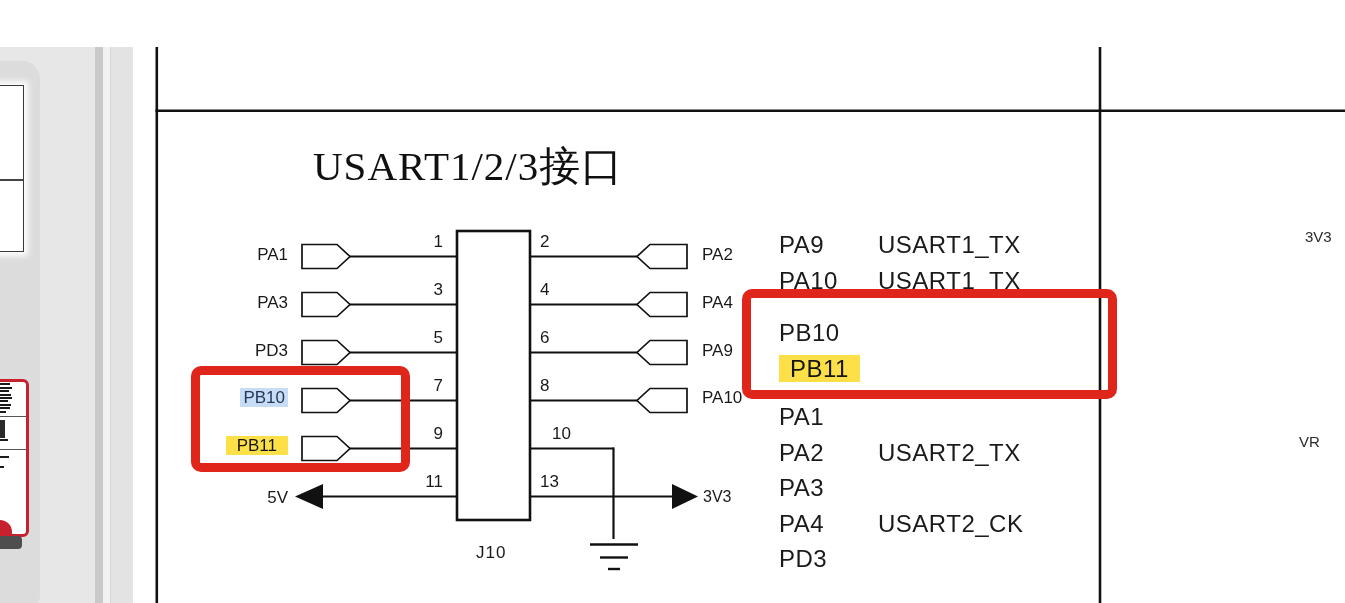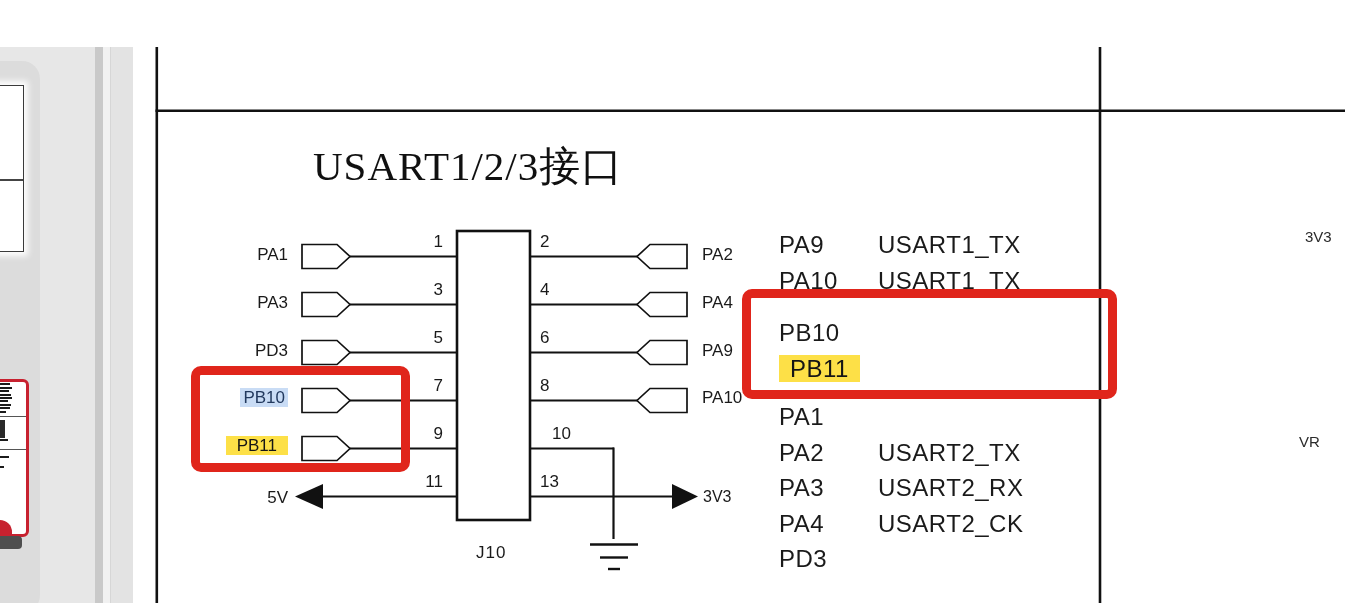--- a/index.html
+++ b/index.html
@@ -208,21 +208,20 @@
     <div class="tgroup-3">
       <div class="trow">
         <span class="tc-pin">PA1</span>
       </div>
       <div class="trow">
         <span class="tc-pin">PA2</span>
         <span class="tc-func">USART2_TX</span>
       </div>
       <div class="trow">
         <span class="tc-pin">PA3</span>
-        <span class="tc-func">USART2_RX</span>
       </div>
       <div class="trow">
         <span class="tc-pin">PA4</span>
         <span class="tc-func">USART2_CK</span>
       </div>
       <div class="trow">
         <span class="tc-pin">PD3</span>
       </div>
     </div>
   </div>

